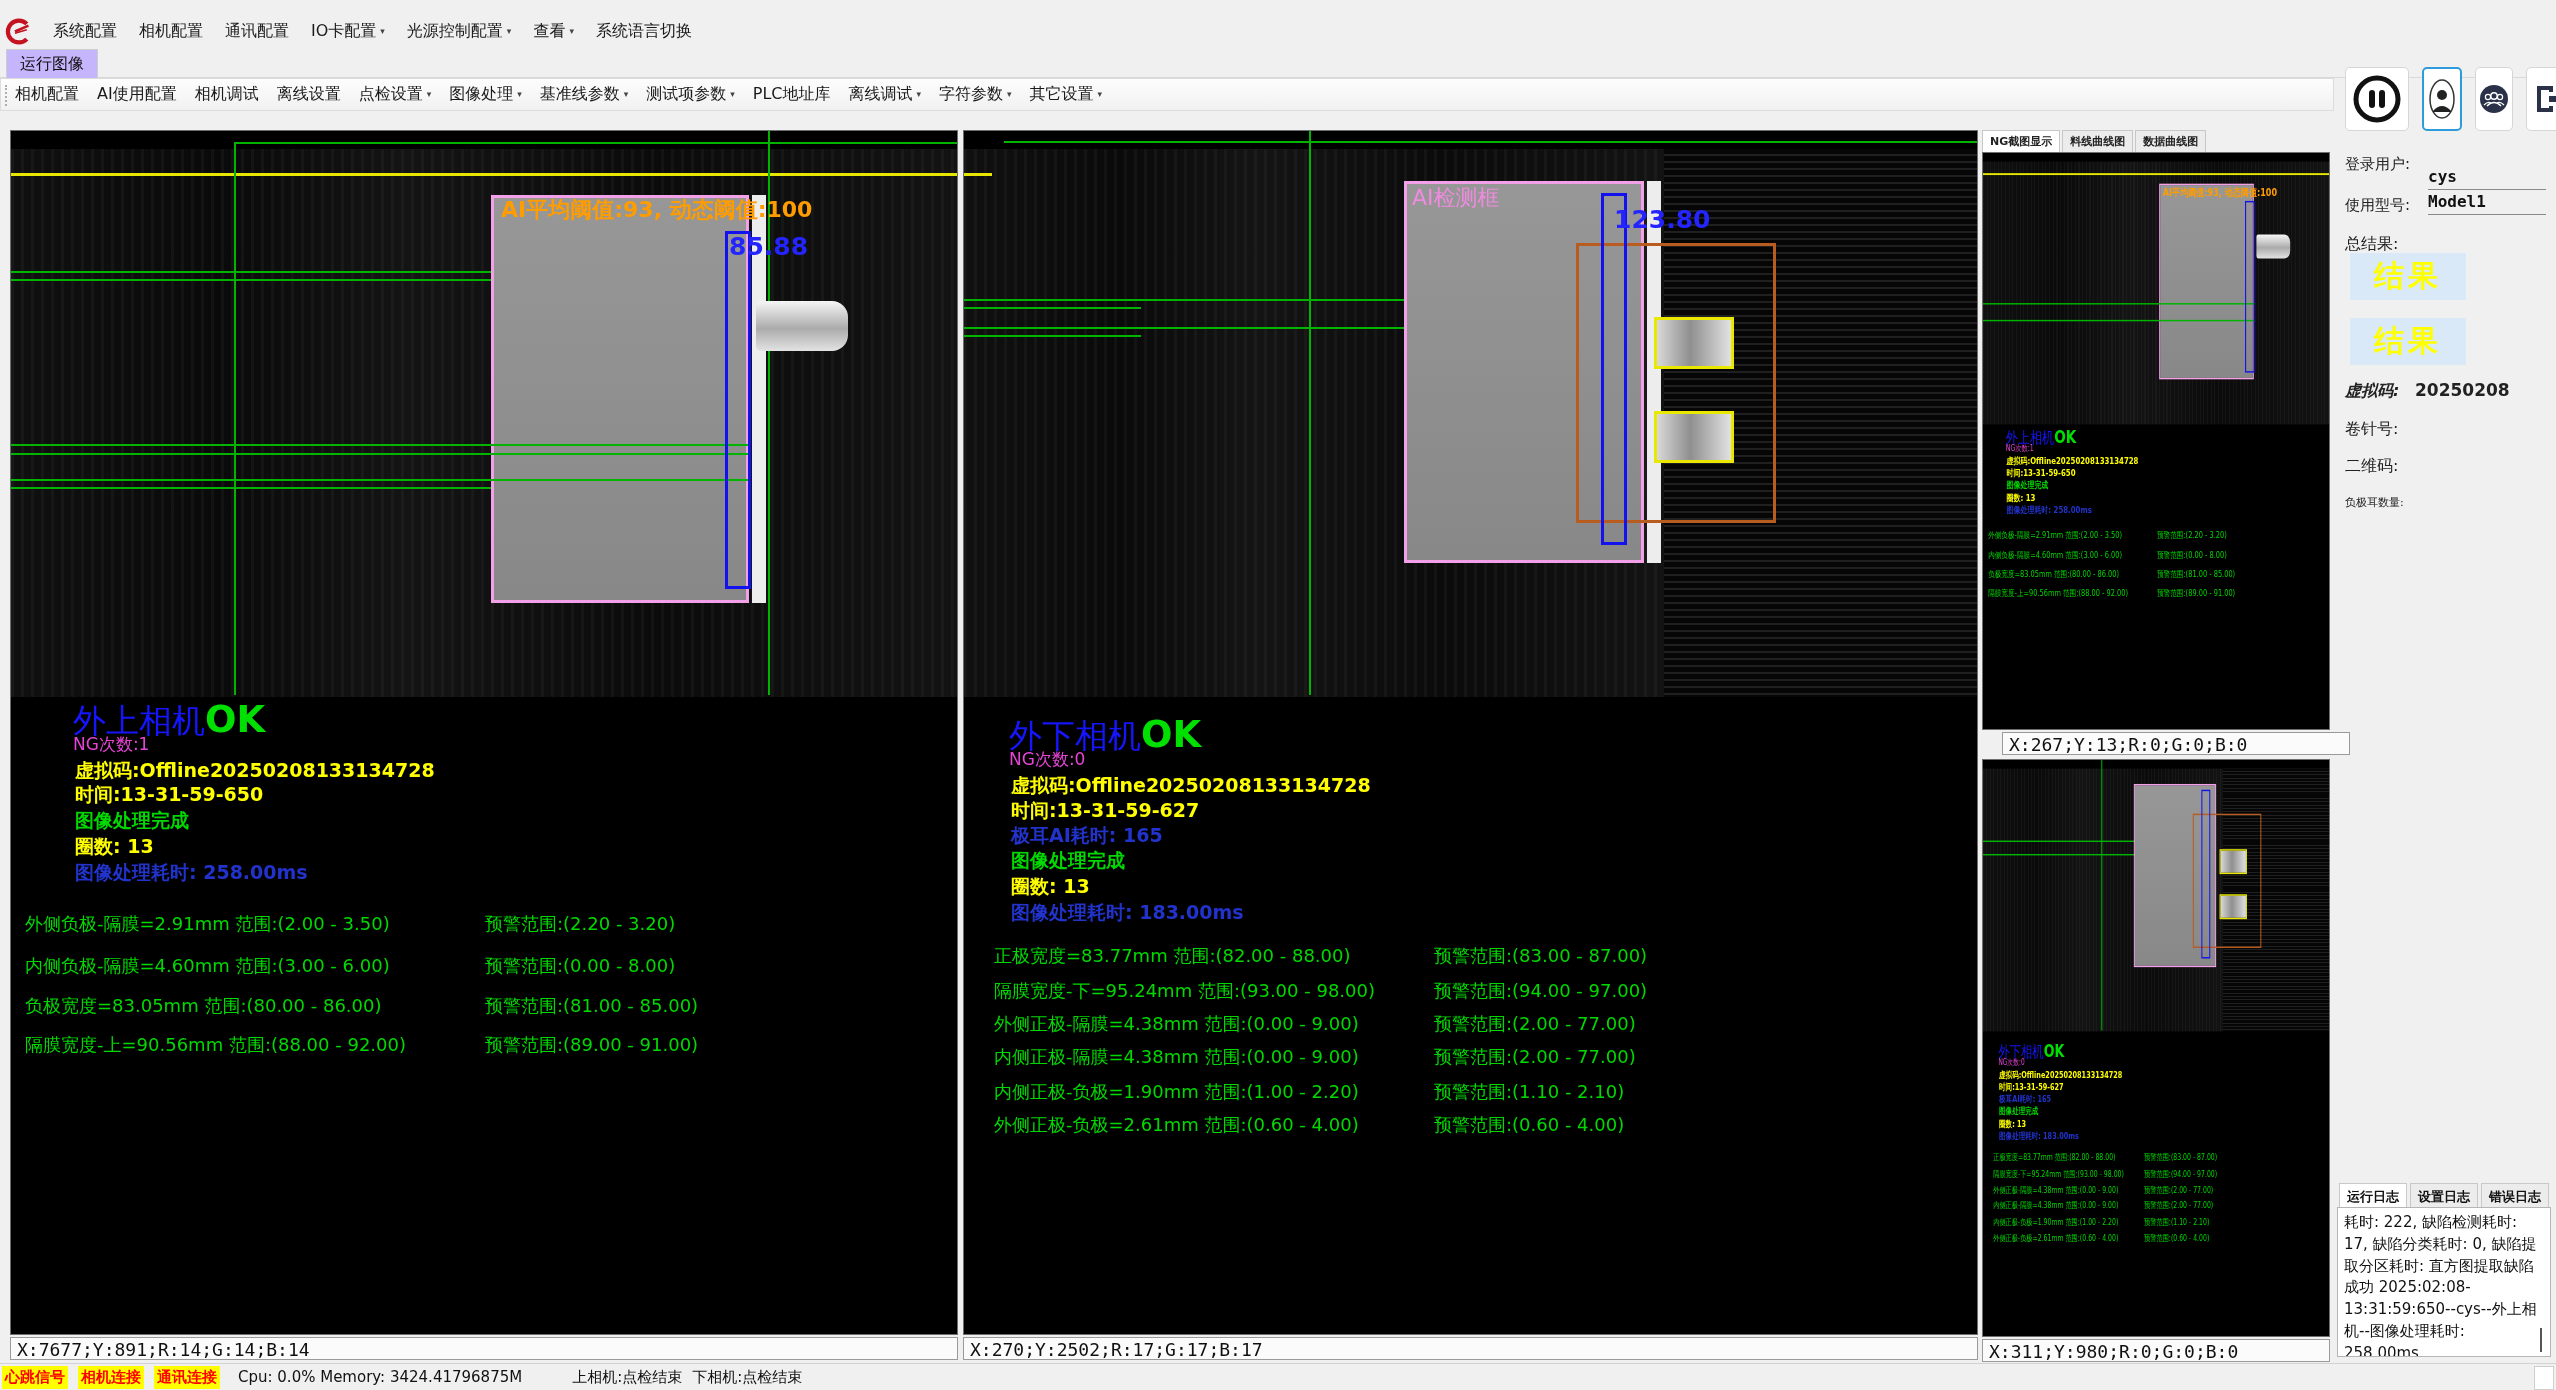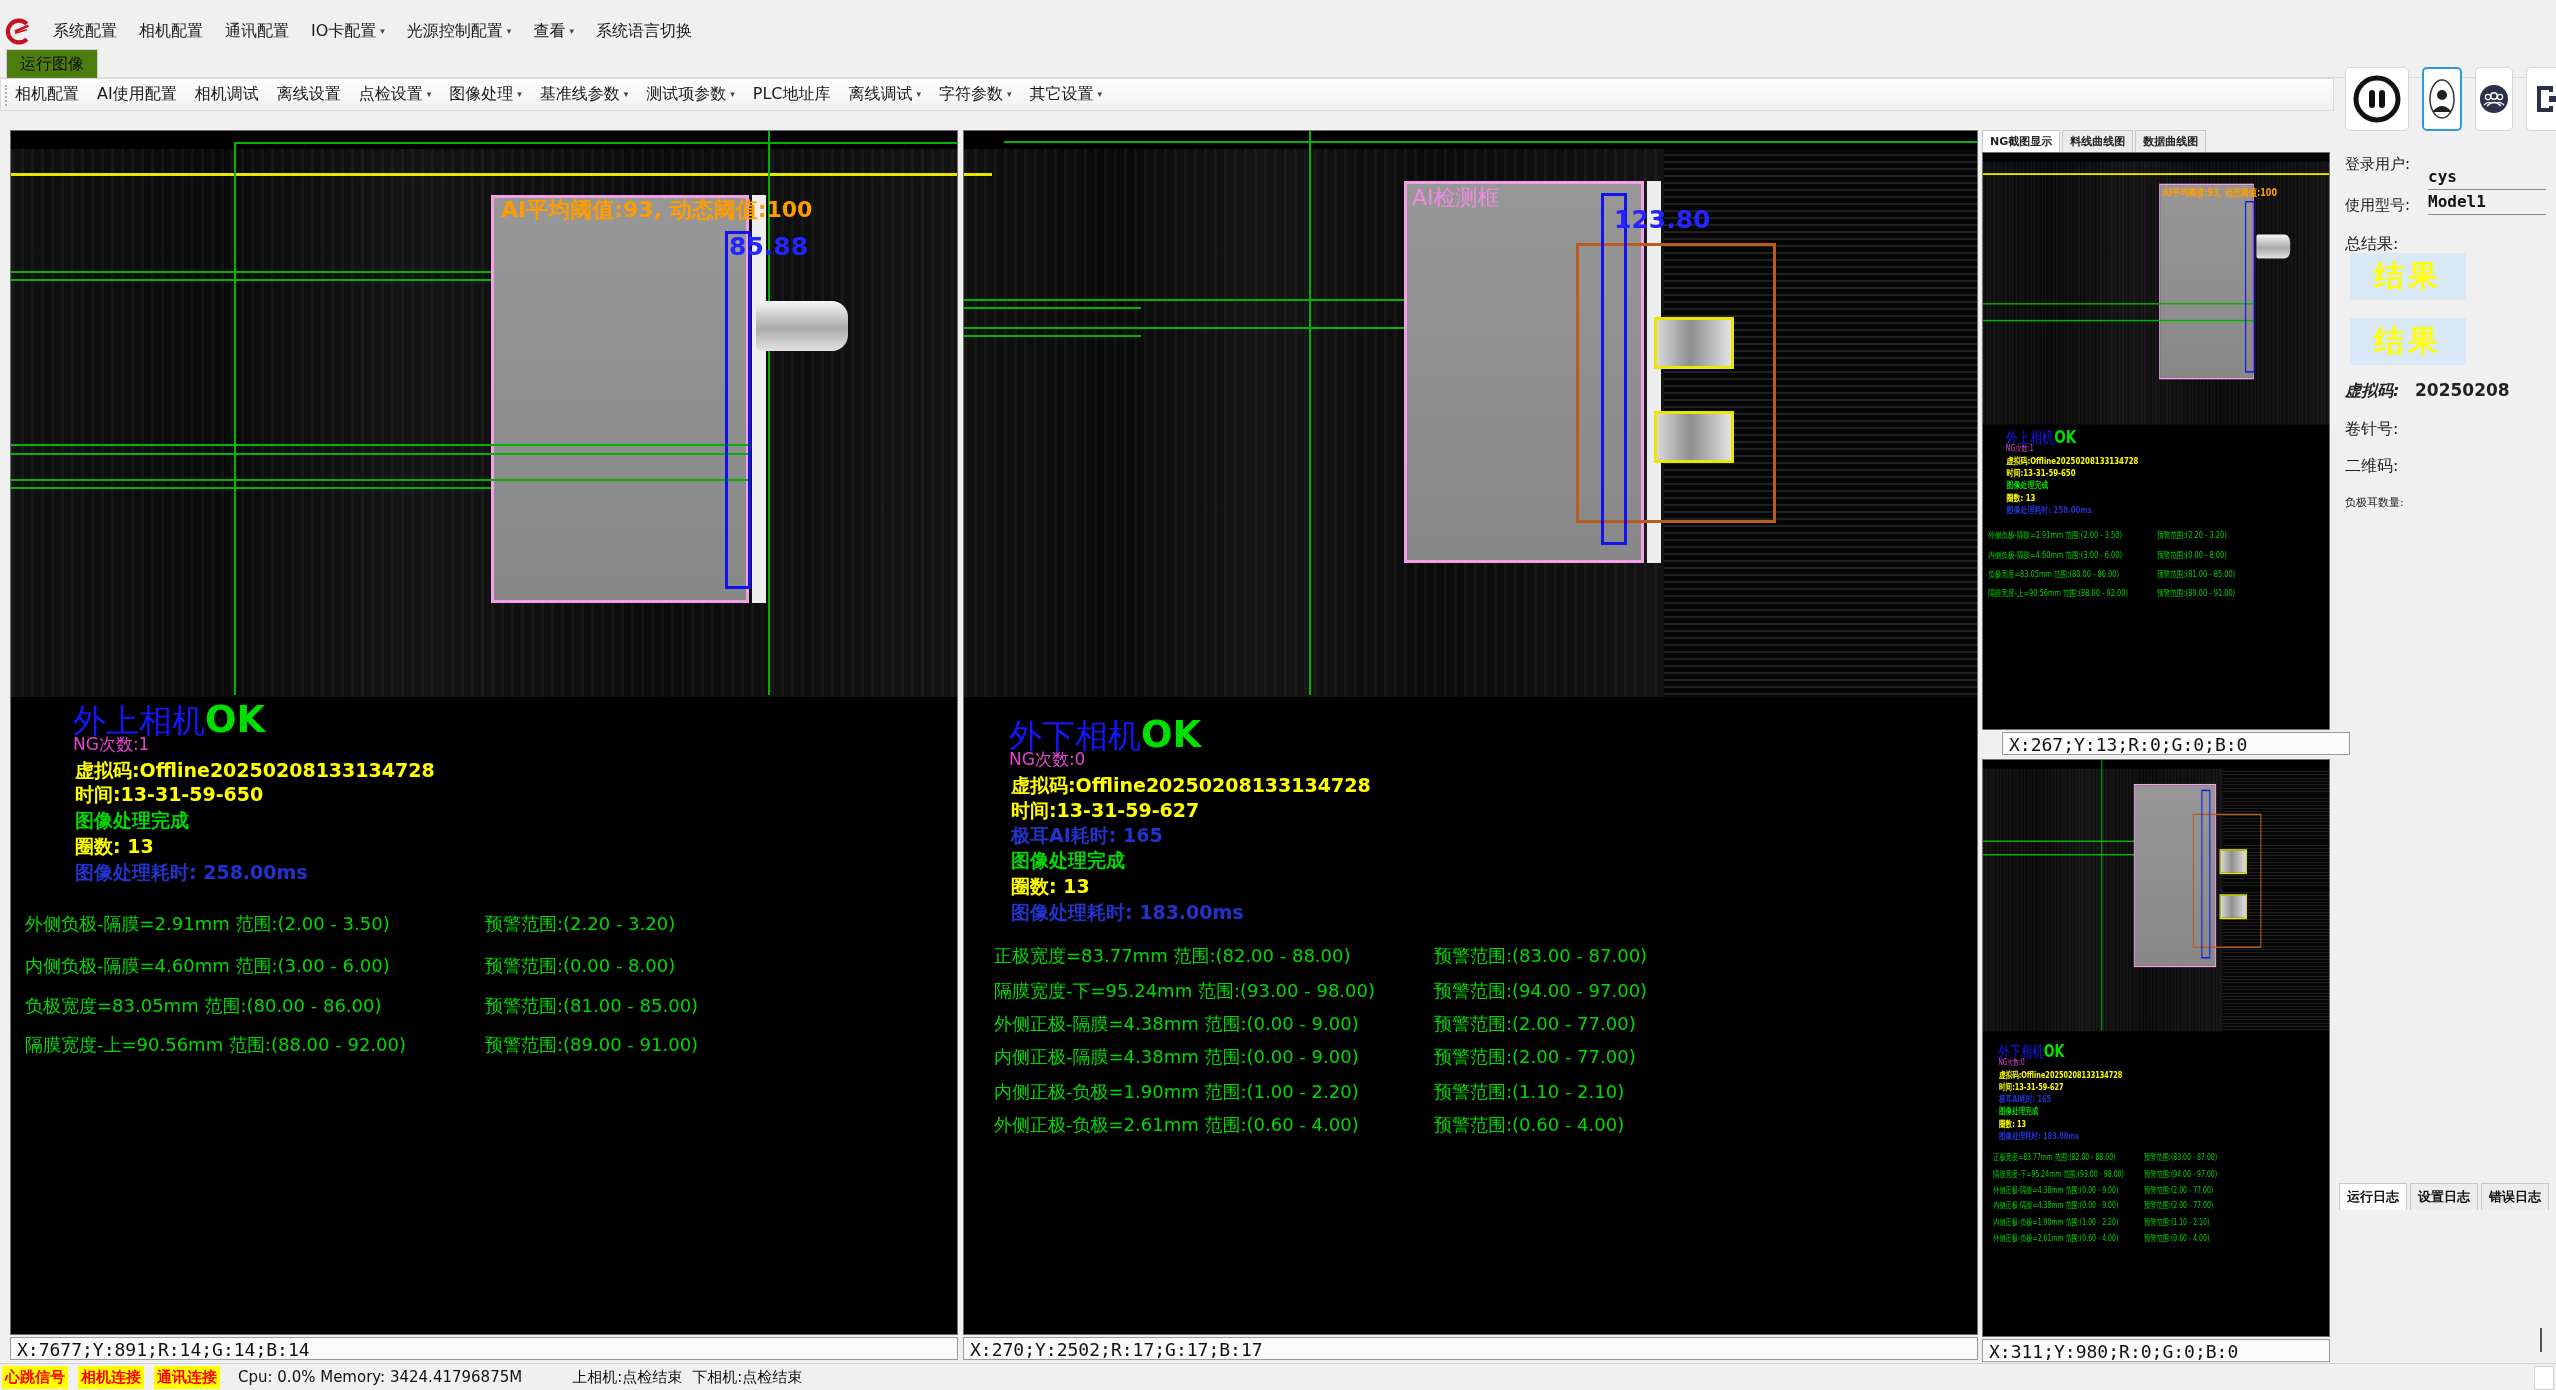--- a/index.html
+++ b/index.html
@@ -9,21 +9,21 @@
   .titlebar{position:absolute;left:0;top:0;width:2556px;height:16px;background:#f0f0f0;}
   .titlebar .title{position:absolute;left:8px;top:2px;font-size:11px;color:#9a9a9a;}
   .winctrl{position:absolute;right:8px;top:1px;display:flex;gap:18px;font-size:11px;color:#777;}
   .winctrl span{cursor:default;}
   .menubar{position:absolute;left:0;top:16px;width:2556px;height:30px;background:#f0f0f0;
            display:flex;align-items:center;gap:22px;padding-left:4px;box-sizing:border-box;}
   .logo{width:27px;height:27px;display:inline-block;}
   .mi{font-size:16px;color:#1a1a1a;white-space:nowrap;cursor:default;}
   .arr{font-size:9px;color:#444;margin-left:4px;vertical-align:2px;}
   .tabstrip{position:absolute;left:0;top:46px;width:2556px;height:31px;background:#f0f0f0;border-bottom:1px solid #d9d9d9;}
-  .tab{position:absolute;left:6px;top:3px;padding:4px 13px;background:#4d7c0f;border:1px solid #cfcfcf;border-bottom:none;font-size:16px;}
+  .tab{position:absolute;left:6px;top:3px;padding:4px 13px;background:#c4b5fd;border:1px solid #cfcfcf;border-bottom:none;font-size:16px;}
   .toolbar{position:absolute;left:0;top:78px;width:2334px;height:33px;background:linear-gradient(#fdfdfd,#f1f1f1);
            border:1px solid #dcdcdc;box-sizing:border-box;display:flex;align-items:center;gap:18px;padding-left:14px;}
   .grip{position:absolute;left:4px;top:6px;width:4px;height:21px;border-left:2px dotted #adadad;}
   .ti{font-size:16px;color:#1a1a1a;white-space:nowrap;cursor:default;}
   
   .cam{position:absolute;background:#000;overflow:hidden;border:1px solid #6e6e6e;box-sizing:border-box;}
   .cam *{line-height:1;}
   .film{position:absolute;background:
      repeating-linear-gradient(90deg, rgba(255,255,255,0.035) 0 3px, transparent 3px 10px),
      linear-gradient(90deg,#101010 0%,#0a0a0a 22%,#141414 42%,#0b0b0b 68%,#131313 100%);}
@@ -367,20 +367,21 @@
   <div class="ilabel" style="left:2415px;top:380px;font-size:17px;font-weight:bold;">20250208</div>
   <div class="ilabel" style="left:2345px;top:419px;font-size:16px;">卷针号:</div>
   <div class="ilabel" style="left:2345px;top:456px;font-size:16px;">二维码:</div>
   <div class="ilabel" style="left:2345px;top:495px;font-size:11px;">负极耳数量:</div>
 
   <div class="ltabs">
     <span class="ltab active">运行日志</span>
     <span class="ltab">设置日志</span>
     <span class="ltab">错误日志</span>
   </div>
+  <div class="logbox">耗时: 222, 缺陷检测耗时: 17, 缺陷分类耗时: 0, 缺陷提取分区耗时: 直方图提取缺陷成功 2025:02:08-13:31:59:650--cys--外上相机--图像处理耗时: 258.00ms</div>
   <div class="cursorline"></div>
 
   <div class="statusbar">
     <span class="badge">心跳信号</span>
     <span class="badge">相机连接</span>
     <span class="badge">通讯连接</span>
     <span class="sbtext" style="margin-left:8px;">Cpu:  0.0% Memory:  3424.41796875M</span>
     <span class="sbtext" style="margin-left:40px;">上相机:点检结束</span>
     <span class="sbtext">下相机:点检结束</span>
   </div>

